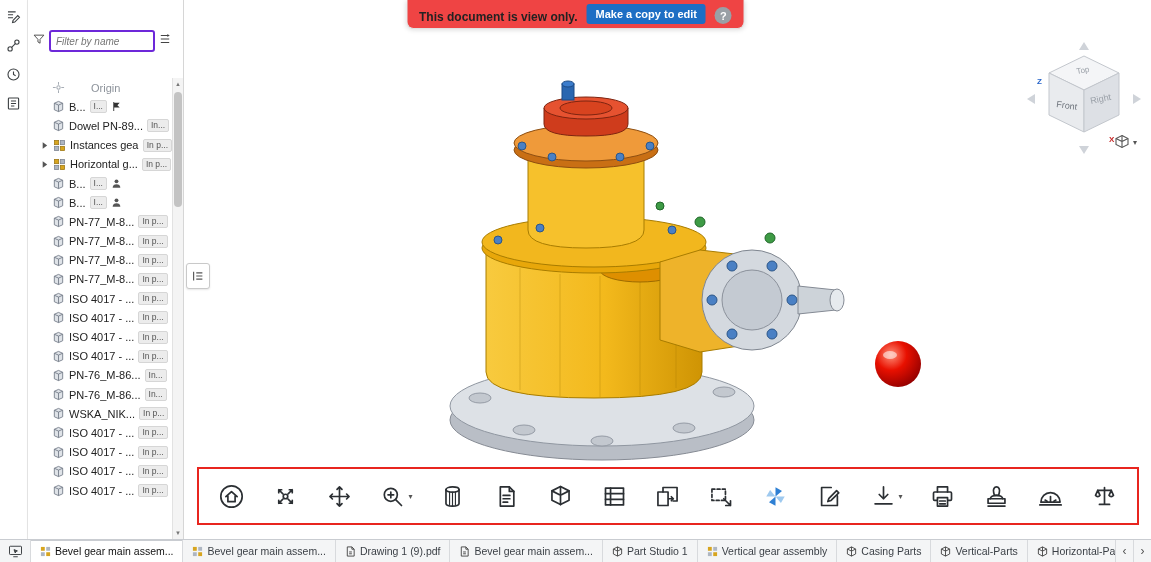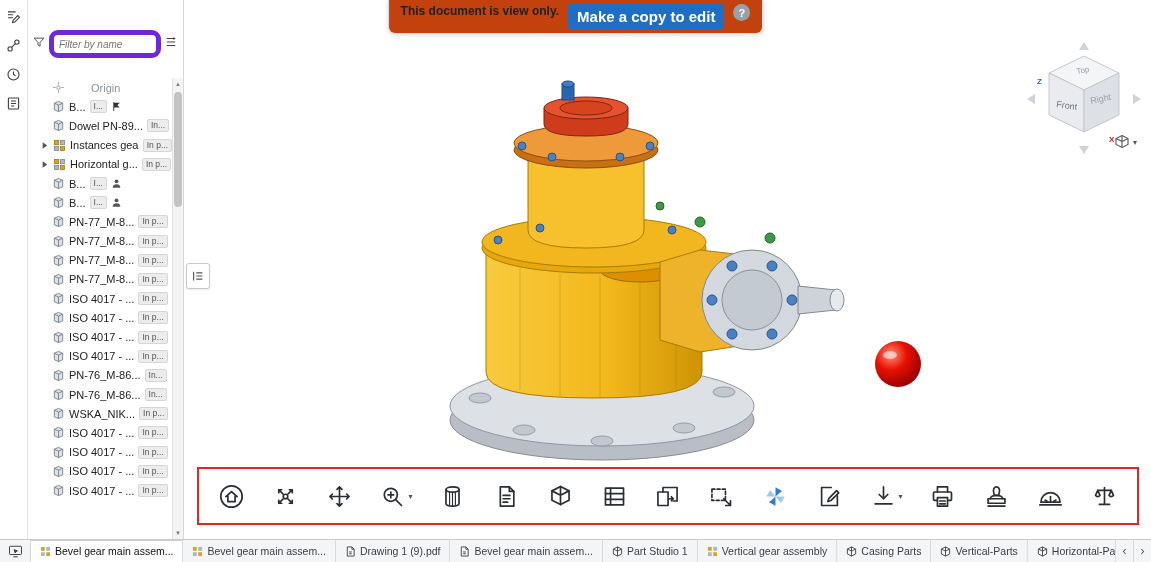--- a/index.html
+++ b/index.html
@@ -8,21 +8,21 @@
 
   
   #left-strip{position:absolute;left:0;top:0;width:28px;height:539px;background:#fff;border-right:1px solid #e6e6e6;display:flex;flex-direction:column;align-items:center;padding-top:5px;gap:7px;box-sizing:border-box;}
   .strip-btn{width:22px;height:22px;display:flex;align-items:center;justify-content:center;border-radius:3px;cursor:pointer;}
   .strip-btn svg{width:17px;height:17px;}
 
   
   #tree-panel{position:absolute;left:28px;top:0;width:156px;height:539px;background:#fff;border-right:1px solid #d6d6d6;box-shadow:2px 0 5px rgba(0,0,0,.07);box-sizing:border-box;}
   #filter-row{display:flex;align-items:center;gap:3px;padding:6px 4px 4px 4px;margin-top:24px;}
   #filter-row svg{width:14px;height:14px;flex:none;}
-  #filter-input{width:92px;height:18px;border:5px solid #6d28d9;border-radius:9px;font-style:italic;font-size:10px;color:#666;padding:0 5px;font-family:"Liberation Sans",sans-serif;}
+  #filter-input{width:92px;height:18px;border:2px solid #6d28d9;border-radius:3px;font-style:italic;font-size:10px;color:#666;padding:0 5px;font-family:"Liberation Sans",sans-serif;}
   #instances-header{font-size:11.5px;font-weight:bold;padding:5px 8px 4px 8px;color:#222;}
   #tree-list{position:absolute;top:78px;left:0;right:11px;bottom:0;overflow:hidden;}
   .tree-row{display:flex;align-items:center;height:19.2px;padding-left:24px;font-size:11px;gap:4px;cursor:pointer;box-sizing:border-box;white-space:nowrap;}
   .tree-row.root{padding-left:10px;font-weight:bold;}
   .tree-row.has-chevron{padding-left:12px;}
   .chevron{width:9px;height:9px;flex:none;display:flex;}
   .chevron svg{width:9px;height:9px;}
   .tree-icon{flex:none;display:flex;}
   .tree-icon svg{width:13px;height:13px;}
   .tree-label{overflow:hidden;text-overflow:clip;max-width:76px;}
@@ -32,23 +32,23 @@
   .trailing svg{width:11px;height:11px;}
   .vscroll{position:absolute;right:0;top:78px;width:11px;height:461px;background:#f4f4f4;border-left:1px solid #e2e2e2;box-sizing:border-box;}
   .vscroll .arrow{position:absolute;left:0;width:10px;height:12px;font-size:6px;color:#777;display:flex;align-items:center;justify-content:center;cursor:pointer;}
   .vscroll .thumb{position:absolute;left:1px;top:14px;width:8px;height:115px;background:#c3c3c3;border-radius:4px;cursor:pointer;}
 
   
   #canvas{position:absolute;left:184px;top:0;width:967px;height:539px;background:#fff;overflow:hidden;}
   #model-svg{position:absolute;left:0;top:0;}
 
   
-  #banner{position:absolute;left:50%;transform:translateX(-50%);top:0;display:flex;align-items:flex-start;gap:9px;background:#c2410c;border:1px solid #e1e1e1;border-top:none;border-radius:0 0 7px 7px;padding:4px 12px;box-shadow:0 1px 5px rgba(0,0,0,.14);z-index:6;}
+  #banner{position:absolute;left:50%;transform:translateX(-50%);top:0;display:flex;align-items:flex-end;gap:9px;background:#ef4444;border:1px solid #e1e1e1;border-top:none;border-radius:0 0 7px 7px;padding:4px 12px;box-shadow:0 1px 5px rgba(0,0,0,.14);z-index:6;}
   #banner .notice{font-size:12px;font-weight:bold;color:#222;white-space:nowrap;}
-  #copy-btn{background:#1d6ec4;color:#fff;font-size:15px;font-weight:bold;border:none;border-radius:3px;padding:4px 9px;cursor:pointer;white-space:nowrap;font-family:"Liberation Sans",sans-serif;}
+  #copy-btn{background:#1d6ec4;color:#fff;font-size:11px;font-weight:bold;border:none;border-radius:3px;padding:4px 9px;cursor:pointer;white-space:nowrap;font-family:"Liberation Sans",sans-serif;}
   #help-btn{width:17px;height:17px;border-radius:50%;background:#9aa0a6;color:#fff;font-size:11px;font-weight:bold;display:flex;align-items:center;justify-content:center;cursor:pointer;}
 
   
   #viewcube{position:absolute;right:8px;top:42px;width:118px;height:112px;cursor:pointer;}
   #cube-btn{position:absolute;right:14px;top:134px;display:flex;align-items:center;gap:3px;cursor:pointer;}
   #cube-btn svg{width:16px;height:16px;}
   .caret{font-size:8px;color:#555;}
 
   
   #panel-toggle{position:absolute;left:2px;top:263px;width:22px;height:24px;background:#fff;border:1px solid #c9c9c9;border-radius:3px;display:flex;align-items:center;justify-content:center;cursor:pointer;box-shadow:0 1px 2px rgba(0,0,0,.1);}

